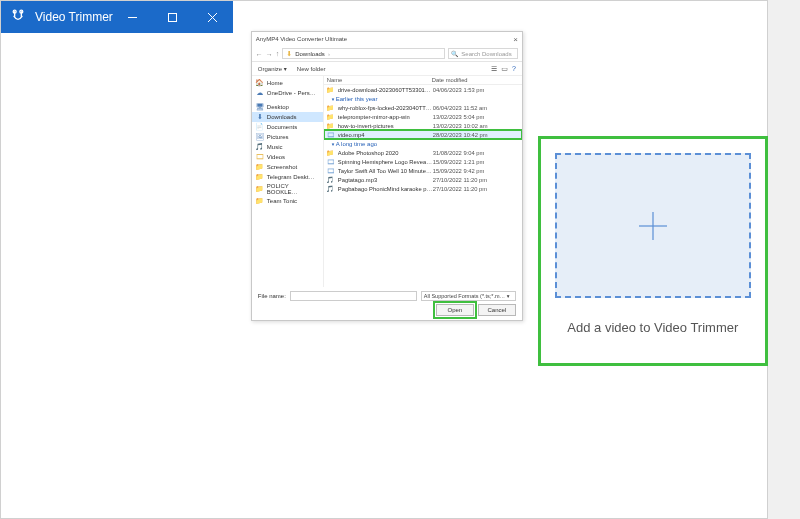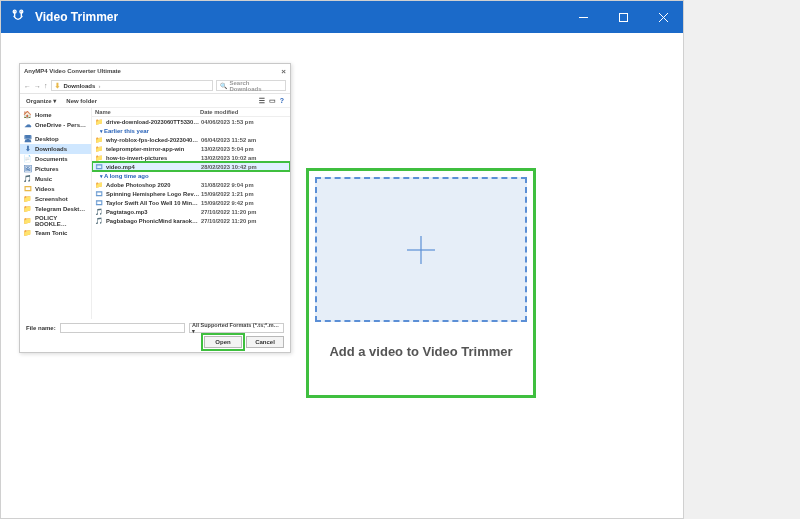--- a/index.html
+++ b/index.html
@@ -1,31 +1,31 @@
 <!DOCTYPE html>
 <html><head>
 <meta charset="utf-8">
 <style>
 * { box-sizing: border-box; margin: 0; padding: 0; font-family: "Segoe UI", Arial, sans-serif; }
 body { background: #f0f0f0; width: 800px; height: 519px; overflow: hidden; }
 
-.window { width: 684px; height: 519px; background: #fff; display: flex; flex-direction: column; border: 1px solid #d0d0d0; font-weight: bold; }
+.window { width: 768px; height: 519px; background: #fff; display: flex; flex-direction: row; border: 1px solid #d0d0d0; }
 
 .titlebar { height: 32px; background: #1b6ac9; display: flex; align-items: center; color: #fff; font-size: 12px; padding-left: 8px; }
 .titlebar .logo { width: 18px; height: 18px; margin-right: 8px; display: flex; align-items: center; justify-content: center; }
 .titlebar .logo svg { width: 16px; height: 16px; }
 .titlebar .title { flex: 1; }
 .winbtns { display: flex; height: 100%; }
 .winbtn { width: 40px; display: flex; align-items: center; justify-content: center; color: #fff; font-size: 13px; }
 .winbtn svg { width: 11px; height: 11px; stroke: #fff; stroke-width: 1; fill: none; }
 
 .content { flex: 1; position: relative; background: #fff; padding: 32px; }
 
 
-.dropwrap { position: absolute; left: 305px; top: 135px; width: 230px; height: 230px; border: 3px solid #3fbf3f; padding: 6px; }
+.dropwrap { position: absolute; left: 305px; top: 135px; width: 230px; height: 230px; border: 3px solid #3fbf3f; padding: 14px; }
 .dropzone { width: 100%; height: 145px; border: 2px dashed #5b8fd6; background: #e6eef8; display: flex; align-items: center; justify-content: center; }
 .dropzone svg { width: 40px; height: 40px; stroke: #5b8fd6; stroke-width: 1.2; fill: none; }
 .dropcaption { text-align: center; font-size: 13px; color: #555; margin-top: 22px; }
 
 
 .filedlg { position: absolute; left: 18px; top: 30px; width: 272px; height: 290px; background: #fff; border: 1px solid #c8c8c8; box-shadow: 1px 1px 4px rgba(0,0,0,.15); font-size: 6.2px; color: #333; display: flex; flex-direction: column; }
 .fd-title { height: 14px; background: #fff; display: flex; align-items: center; padding: 0 4px; font-size: 6px; color: #444; }
 .fd-title .x { margin-left: auto; font-size: 8px; color: #666; }
 .fd-nav { height: 16px; display: flex; align-items: center; gap: 3px; padding: 0 4px; border-bottom: 1px solid #e4e4e4; }
 .fd-nav .arrow { color: #888; font-size: 7px; }

